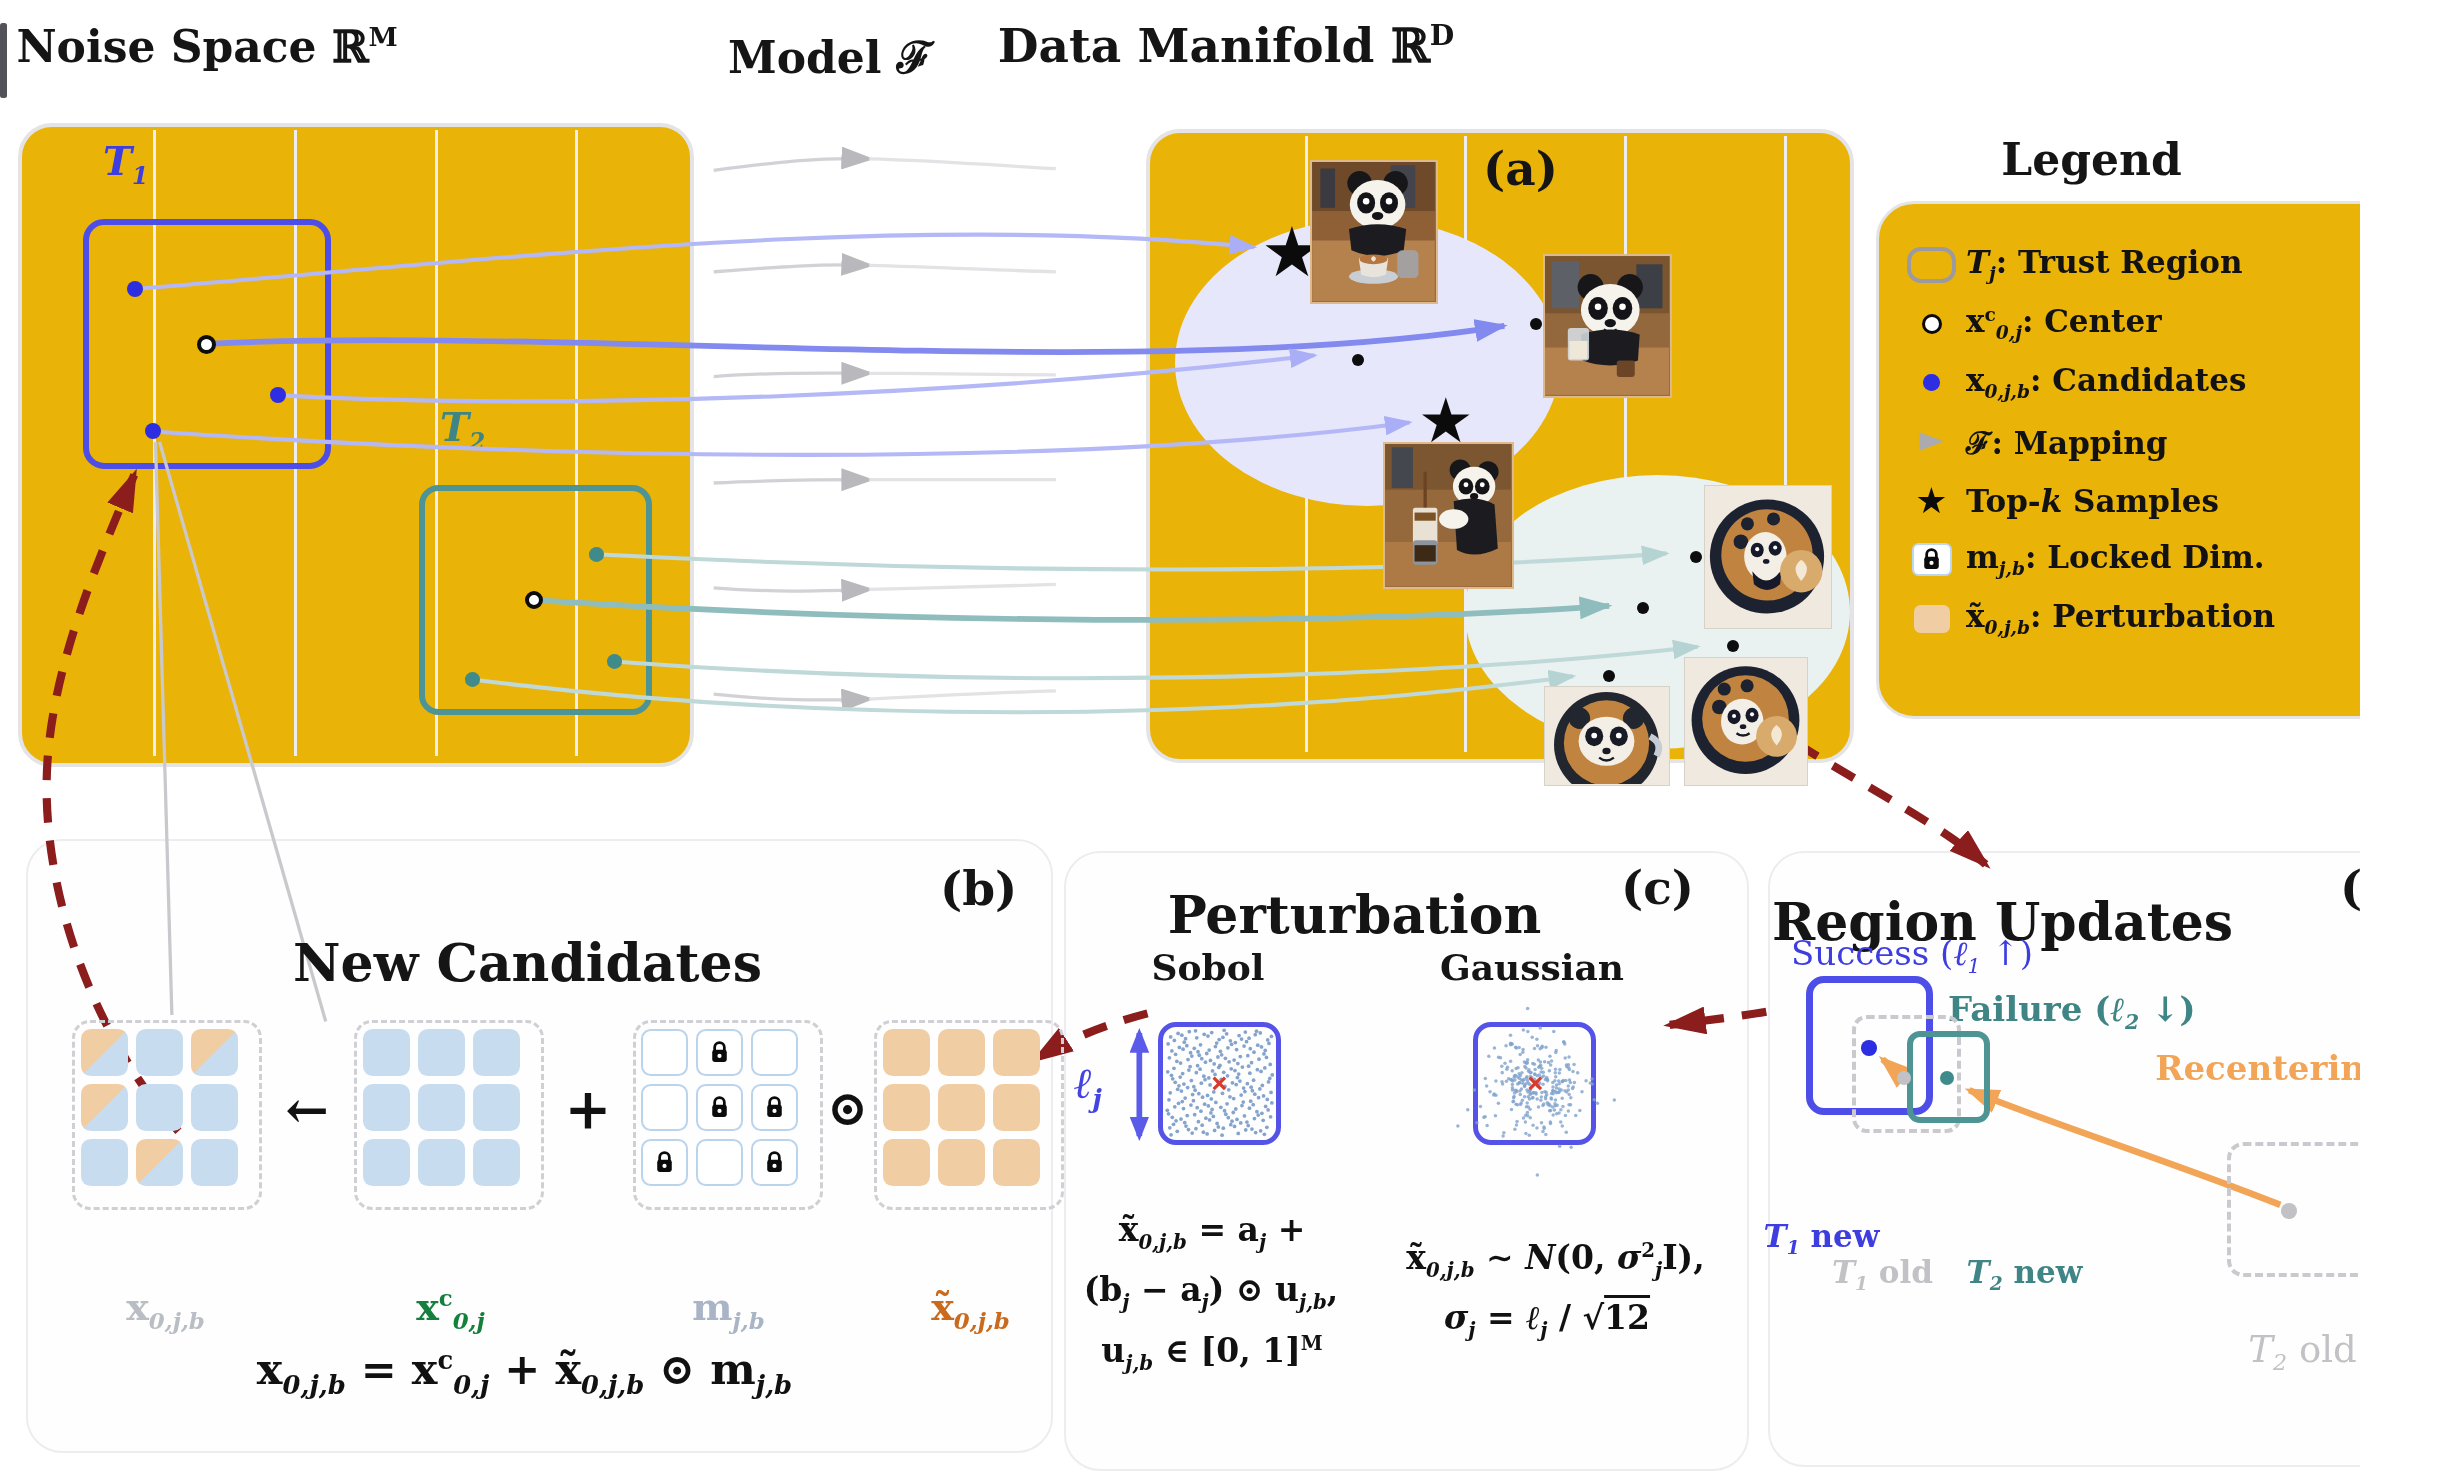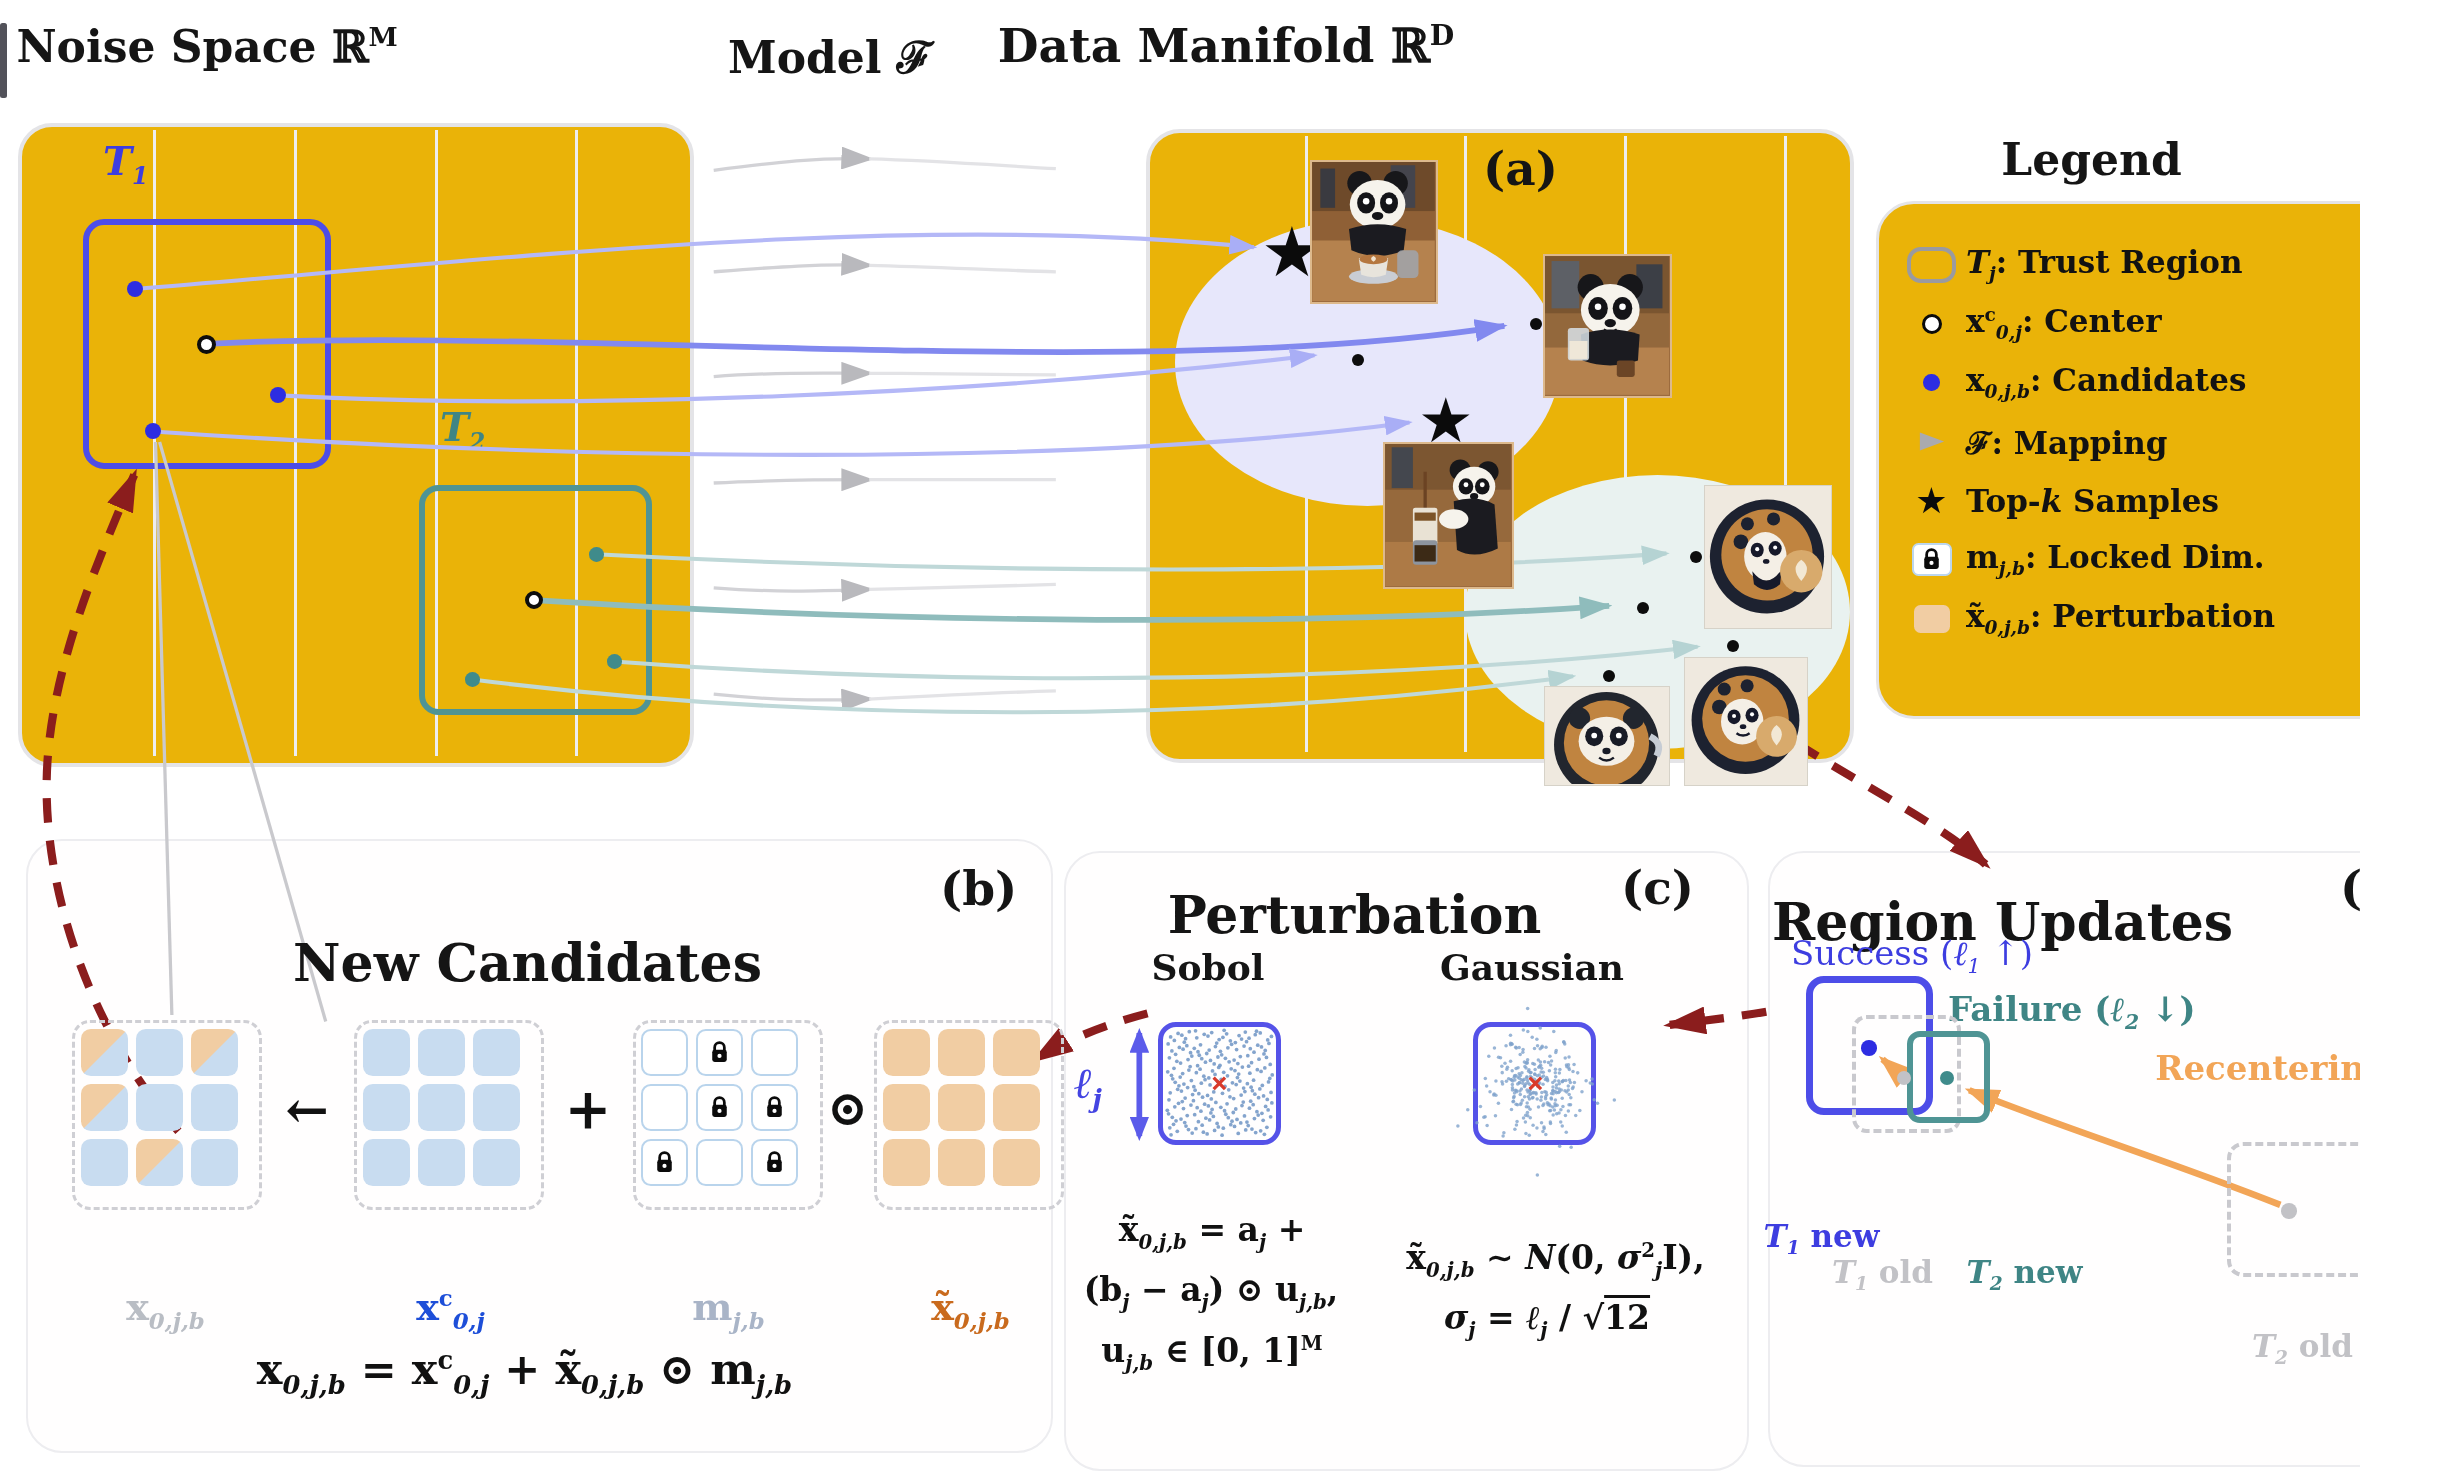--- a/index.html
+++ b/index.html
@@ -457,21 +457,21 @@
       <div class="cell peach"></div>
       <div class="cell peach"></div>
       <div class="cell peach"></div>
     </div>
 
   <div class="op" style="left:266px;top:1079px;width:82px;font-size:52px">←</div>
   <div class="op" style="left:547px;top:1076px;width:82px;font-size:56px">+</div>
   <div class="op" style="left:819px;top:1079px;width:57px;font-size:49px">⊙</div>
 
   <div class="rlabel math" style="left:100px;top:1284px;width:131px;font-size:38px;color:#b9bdc4"><span class="tk-b">x</span><span class="tk-s">0,j,b</span></div>
-  <div class="rlabel math" style="left:393px;top:1284px;width:115px;font-size:38px;color:#1d4ed8"><span class="tk-b">x</span><span class="tk-p">c</span><span class="tk-s">0,j</span></div>
+  <div class="rlabel math" style="left:393px;top:1284px;width:115px;font-size:38px;color:#15803d"><span class="tk-b">x</span><span class="tk-p">c</span><span class="tk-s">0,j</span></div>
   <div class="rlabel math" style="left:671px;top:1284px;width:115px;font-size:38px;color:#a9b4c7"><span class="tk-b">m</span><span class="tk-s">j,b</span></div>
   <div class="rlabel math" style="left:905px;top:1284px;width:131px;font-size:38px;color:#c96a1d"><span class="tk-b">x̃</span><span class="tk-s">0,j,b</span></div>
 
   <div class="rlabel math" style="left:156px;top:1344px;width:737px;font-size:43px;color:#111"><span class="tk-b">x</span><span class="tk-s">0,j,b</span><span class="tk-n"> = </span><span class="tk-b">x</span><span class="tk-p">c</span><span class="tk-s">0,j</span><span class="tk-n"> + </span><span class="tk-b">x̃</span><span class="tk-s">0,j,b</span><span class="tk-n"> ⊙ </span><span class="tk-b">m</span><span class="tk-s">j,b</span></div>
 
   <div class="title" style="left:1109px;top:884px;width:491px;font-size:52px">Perturbation</div>
   <div class="title" style="left:1118px;top:946px;width:180px;font-size:36px">Sobol</div>
   <div class="title" style="left:1405px;top:946px;width:254px;font-size:36px">Gaussian</div>
 
   <div class="tbox" style="left:1158px;top:1022px;width:123px;height:123px;border:5.7px solid #5552e8;border-radius:18px"></div>
@@ -1036,16 +1036,16 @@
   <div class="tbox" style="left:2227px;top:1142px;width:147px;height:135px;border:4.1px dashed #c9c9ce;border-radius:16.4px"></div>
 
   <span class="dot blue" style="left:1861px;top:1040px;width:15.6px;height:15.6px"></span>
   <span class="dot gray" style="left:1897px;top:1071px;width:14px;height:14px"></span>
   <span class="dot teal" style="left:1940px;top:1071px;width:14px;height:14px"></span>
   <span class="dot gray" style="left:2281px;top:1203px;width:15.6px;height:15.6px"></span>
 
   <div class="rlabel" style="left:1760px;top:1218px;width:123px;font-size:31px;color:#3d3de0;font-weight:bold"><span class="tk-i">T</span><span class="tk-s">1</span><span class="tk-n"> new</span></div>
   <div class="rlabel" style="left:1825px;top:1254px;width:115px;font-size:31px;color:#c2c2c6;font-weight:bold"><span class="tk-i">T</span><span class="tk-s">1</span><span class="tk-n"> old</span></div>
   <div class="rlabel" style="left:1963px;top:1254px;width:123px;font-size:31px;color:#3f8585;font-weight:bold"><span class="tk-i">T</span><span class="tk-s">2</span><span class="tk-n"> new</span></div>
-  <div class="rlabel" style="left:2245px;top:1328px;width:115px;font-size:31px;color:#c2c2c6;font-weight:bold"><span class="tk-i">T</span><span class="tk-s">2</span><span class="tk-n"> old</span></div>
+  <div class="rlabel" style="left:2245px;top:1328px;width:115px;font-size:37px;color:#c2c2c6;font-weight:normal"><span class="tk-i">T</span><span class="tk-s">2</span><span class="tk-n"> old</span></div>
 
 </div>
 
 
 </body></html>

